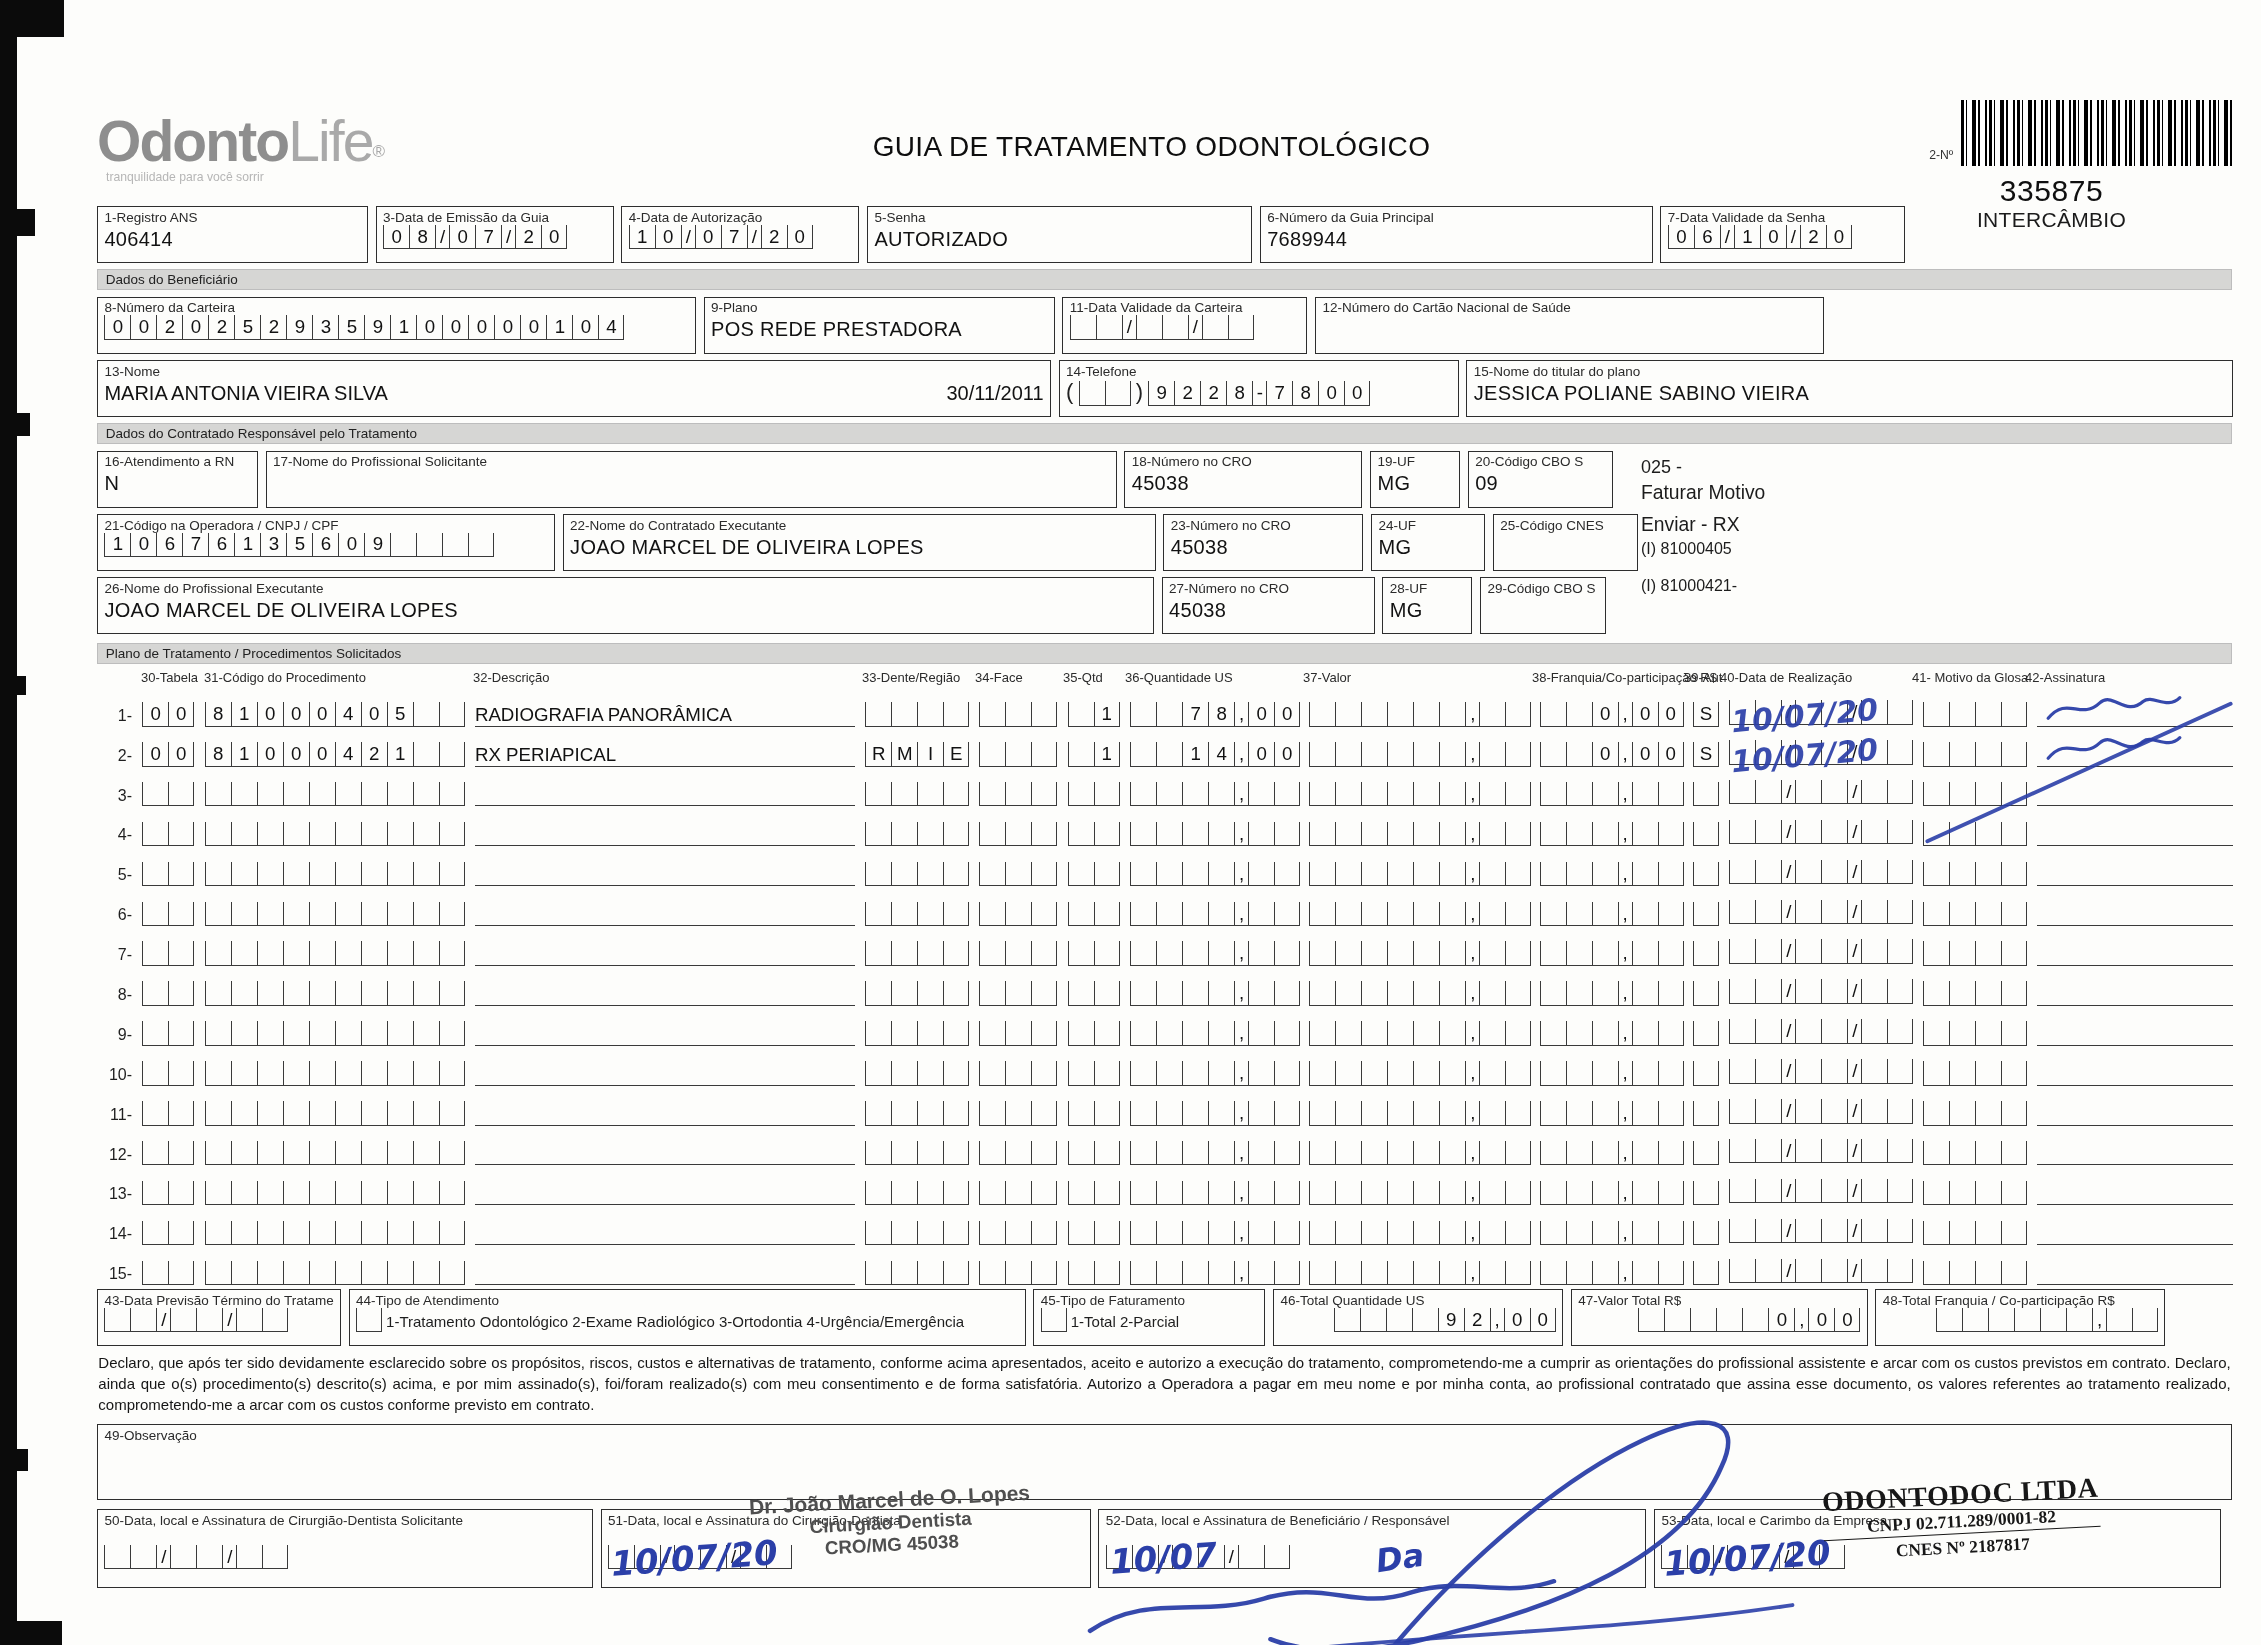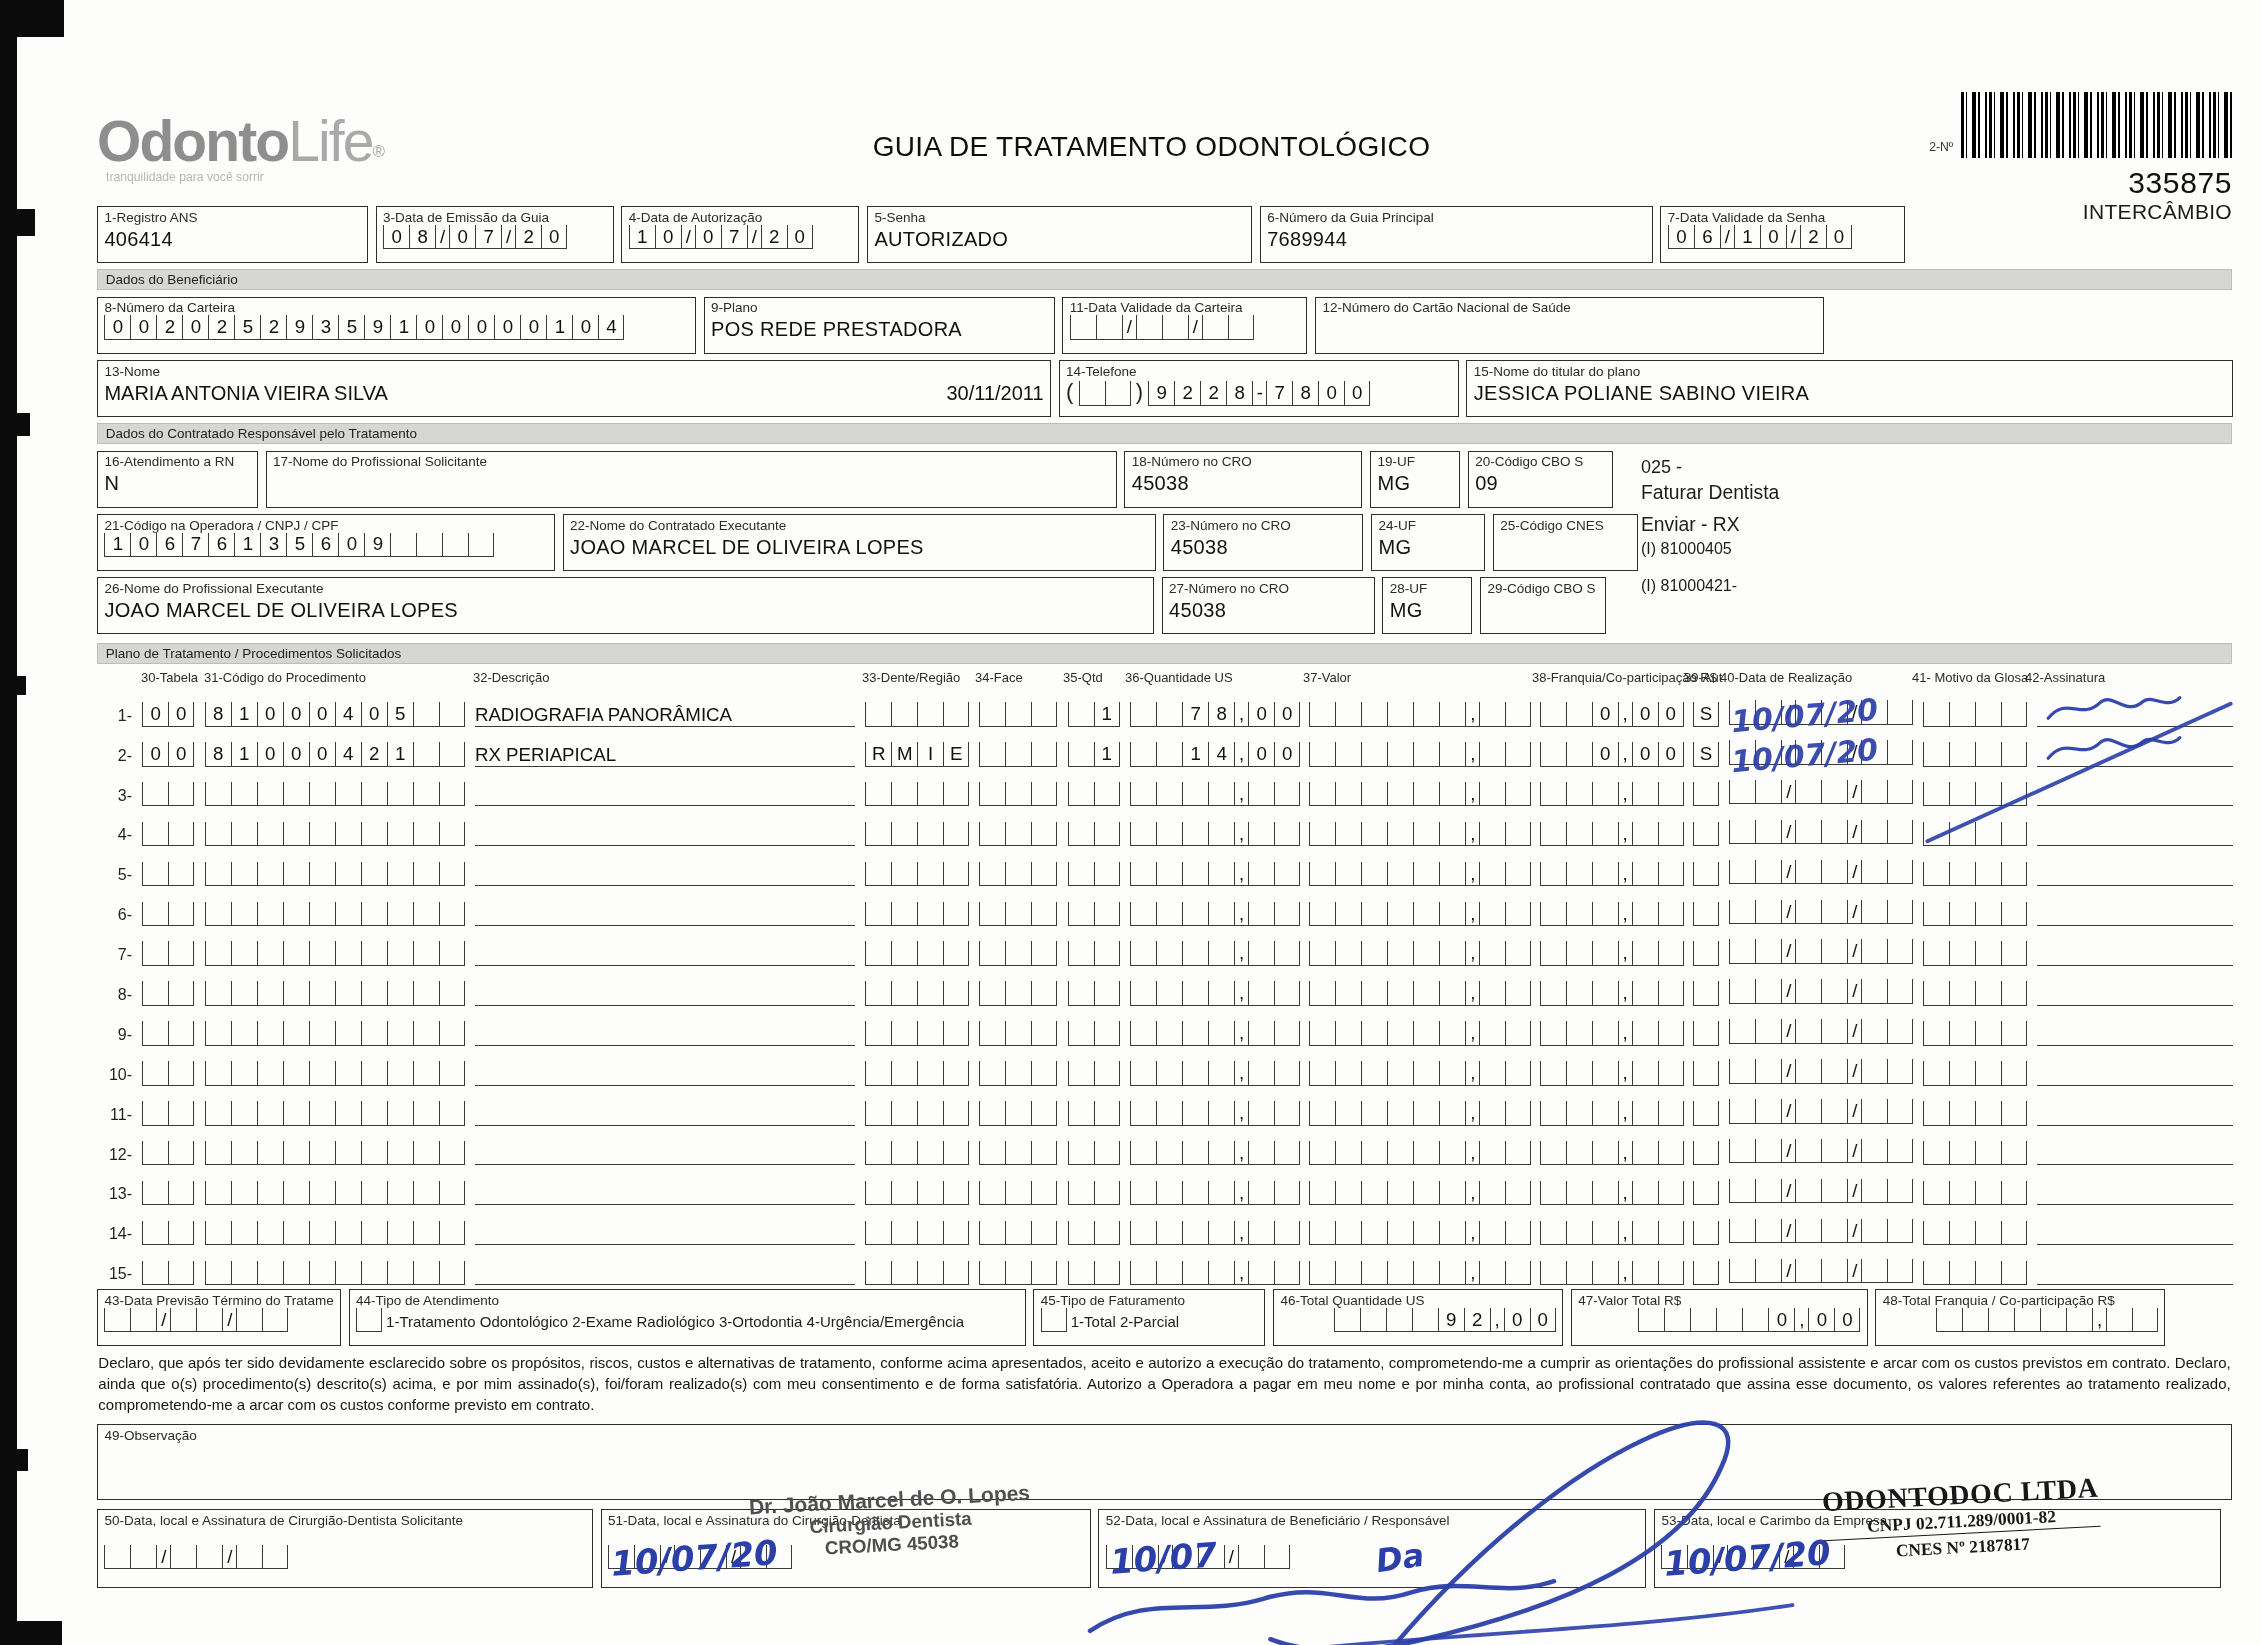--- a/index.html
+++ b/index.html
@@ -24,21 +24,21 @@
   .cc.sep{width:14px}
 
   
   .header{display:flex;align-items:flex-start;height:116px;padding-right:374px}
   .logo{width:348px;padding-top:18px}
   .lg1{font-size:57px;font-weight:bold;color:#8e8e8e;letter-spacing:-1.9px}
   .lg2{font-size:57px;color:#a9a9a9;letter-spacing:-1.9px}
   .lgr{font-size:17px;color:#a9a9a9;vertical-align:super}
   .tagline{font-size:12.2px;color:#b6b6b6;margin-left:9px;margin-top:-3.9px}
   .title{flex:1;text-align:center;font-size:28px;color:#0e0e0e;margin-top:41px;letter-spacing:0.3px}
-  .barcode-block{position:absolute;top:2px;right:0;width:361px;text-align:right}
+  .barcode-block{position:absolute;top:10px;right:0;width:361px;text-align:center}
   .bc-row{display:flex;align-items:flex-end;justify-content:flex-end;gap:7.7px}
   .bc-label{font-size:12.2px;color:#333;padding-bottom:3.9px}
   .barcode{width:271px;height:66px;background:repeating-linear-gradient(90deg,#000 0 3.2px,#fff 3.2px 5.2px,#000 5.2px 6.4px,#fff 6.4px 11px,#000 11px 15.5px,#fff 15.5px 17.4px,#000 17.4px 18.7px,#fff 18.7px 24px,#000 24px 26px,#fff 26px 28px)}
   .bc-number{font-size:30px;color:#101010;margin-top:7.7px;letter-spacing:0.6px}
   .bc-sub{font-size:21px;color:#1b1b1b;letter-spacing:0.3px}
 
   
   .name-line{display:flex;justify-content:space-between;align-items:flex-end;font-size:20px;color:#121212;min-height:26px}
   .phone-line{display:flex;align-items:flex-end;gap:5.2px;font-size:20px;color:#121212}
   .paren{font-size:22px;color:#222;padding-bottom:1.3px}
@@ -344,21 +344,21 @@
             <div class="fvalue">MG</div>
           </div>
           <div class="fbox" style="width:126px">
             <div class="flabel">29-Código CBO S</div>
             <div class="fvalue"></div>
           </div>
         </div>
       </div>
       <div class="contr-notes">
         <div class="note-1">025 -</div>
-        <div class="note-2">Faturar Dentista</div>
+        <div class="note-2">Faturar Motivo</div>
         <div class="note-3">Enviar - RX</div>
         <div class="note-4">(I) 81000405</div>
         <div class="note-5">(I) 81000421-</div>
       </div>
     </div>
 
     <div class="section-bar">Plano de Tratamento / Procedimentos Solicitados</div>
 
     <div class="proc">
       <div class="proc-head">

